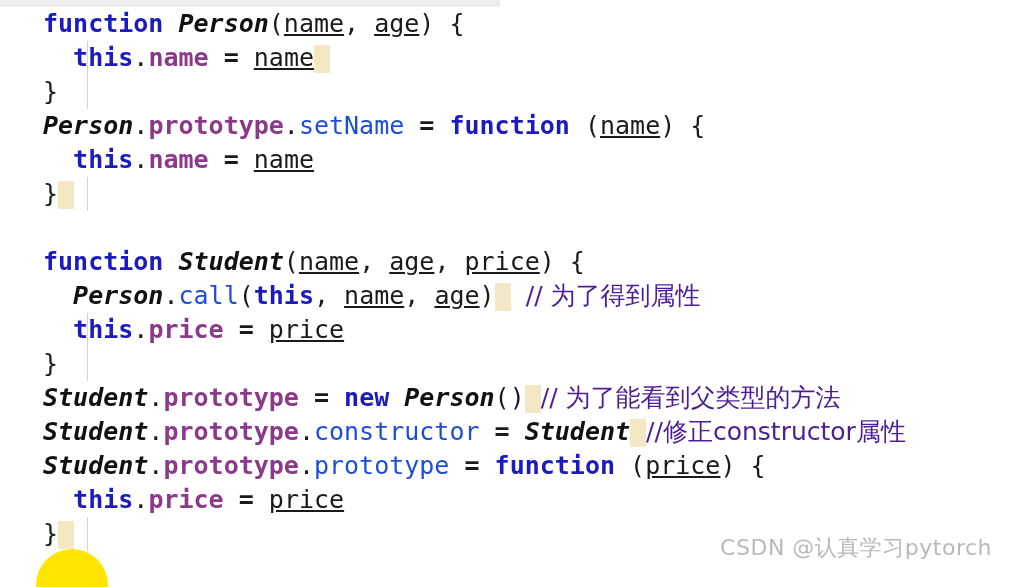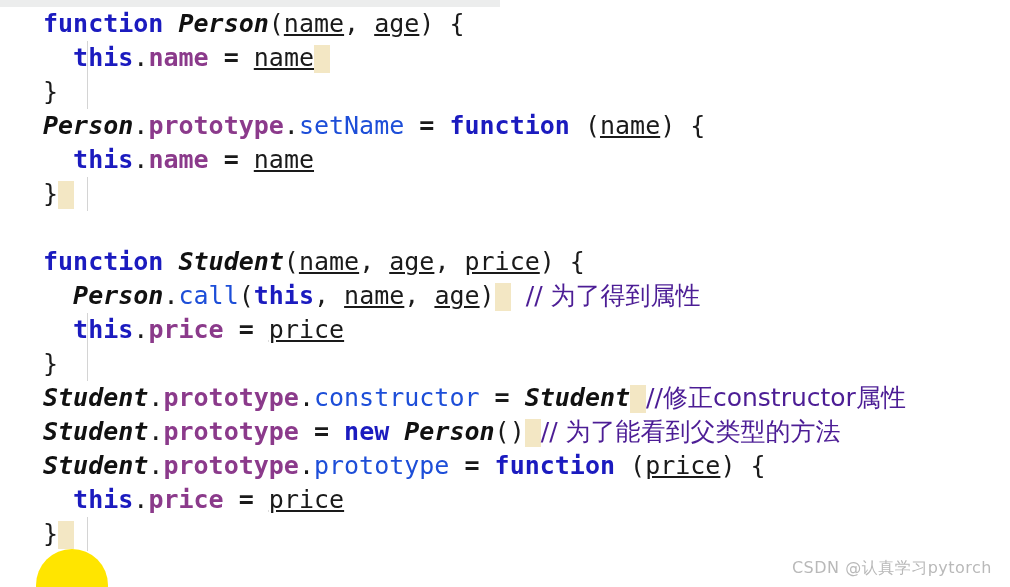--- a/index.html
+++ b/index.html
@@ -80,23 +80,23 @@
     bottom: -34px;
     width: 72px;
     height: 72px;
     border-radius: 50%;
     background: #ffe500;
   }
 
   #watermark {
     position: absolute;
     right: 18px;
-    bottom: 8px;
+    bottom: 24px;
     font-family: "DejaVu Sans", "Liberation Sans", sans-serif;
-    font-size: 16px;
+    font-size: 22px;
     color: #b9b9b9;
     letter-spacing: 0.5px;
   }
 </style>
 </head>
 <body>
 
 <div id="screen">
 
   <div id="top-strip"></div>
@@ -110,22 +110,22 @@
       <div class="line"><span class="punc">  </span><span class="kw">this</span><span class="punc">.</span><span class="prop">name</span><span class="punc"> </span><span class="op">=</span><span class="punc"> </span><span class="param">name</span><span class="hl"></span></div>
       <div class="line"><span class="punc">}</span></div>
       <div class="line"><span class="typ">Person</span><span class="punc">.</span><span class="prop">prototype</span><span class="punc">.</span><span class="meth">setName</span><span class="punc"> </span><span class="op">=</span><span class="punc"> </span><span class="kw">function</span><span class="punc"> (</span><span class="param">name</span><span class="punc">) {</span></div>
       <div class="line"><span class="punc">  </span><span class="kw">this</span><span class="punc">.</span><span class="prop">name</span><span class="punc"> </span><span class="op">=</span><span class="punc"> </span><span class="param">name</span></div>
       <div class="line"><span class="punc">}</span><span class="hl"></span></div>
       <div class="line blank"></div>
       <div class="line"><span class="kw">function</span><span class="punc"> </span><span class="typ">Student</span><span class="punc">(</span><span class="param">name</span><span class="punc">, </span><span class="param">age</span><span class="punc">, </span><span class="param">price</span><span class="punc">) {</span></div>
       <div class="line"><span class="punc">  </span><span class="typ">Person</span><span class="punc">.</span><span class="meth">call</span><span class="punc">(</span><span class="kw">this</span><span class="punc">, </span><span class="param">name</span><span class="punc">, </span><span class="param">age</span><span class="punc">)</span><span class="hl"></span><span class="punc"> </span><span class="cmt">// 为了得到属性</span></div>
       <div class="line"><span class="punc">  </span><span class="kw">this</span><span class="punc">.</span><span class="prop">price</span><span class="punc"> </span><span class="op">=</span><span class="punc"> </span><span class="param">price</span></div>
       <div class="line"><span class="punc">}</span></div>
+      <div class="line"><span class="typ">Student</span><span class="punc">.</span><span class="prop">prototype</span><span class="punc"> </span><span class="op">=</span><span class="punc"> </span><span class="kw">new</span><span class="punc"> </span><span class="typ">Person</span><span class="punc">()</span><span class="hl"></span><span class="cmt">// 为了能看到父类型的方法</span></div>
       <div class="line"><span class="typ">Student</span><span class="punc">.</span><span class="prop">prototype</span><span class="punc">.</span><span class="meth">constructor</span><span class="punc"> </span><span class="op">=</span><span class="punc"> </span><span class="typ">Student</span><span class="hl"></span><span class="cmt">//修正constructor属性</span></div>
-      <div class="line"><span class="typ">Student</span><span class="punc">.</span><span class="prop">prototype</span><span class="punc"> </span><span class="op">=</span><span class="punc"> </span><span class="kw">new</span><span class="punc"> </span><span class="typ">Person</span><span class="punc">()</span><span class="hl"></span><span class="cmt">// 为了能看到父类型的方法</span></div>
       <div class="line"><span class="typ">Student</span><span class="punc">.</span><span class="prop">prototype</span><span class="punc">.</span><span class="meth">prototype</span><span class="punc"> </span><span class="op">=</span><span class="punc"> </span><span class="kw">function</span><span class="punc"> (</span><span class="param">price</span><span class="punc">) {</span></div>
       <div class="line"><span class="punc">  </span><span class="kw">this</span><span class="punc">.</span><span class="prop">price</span><span class="punc"> </span><span class="op">=</span><span class="punc"> </span><span class="param">price</span></div>
       <div class="line"><span class="punc">}</span><span class="hl"></span></div>
     </div>
 
   <div id="yellow-blob"></div>
 
   <div id="watermark">CSDN @认真学习pytorch</div>
 
 </div>

